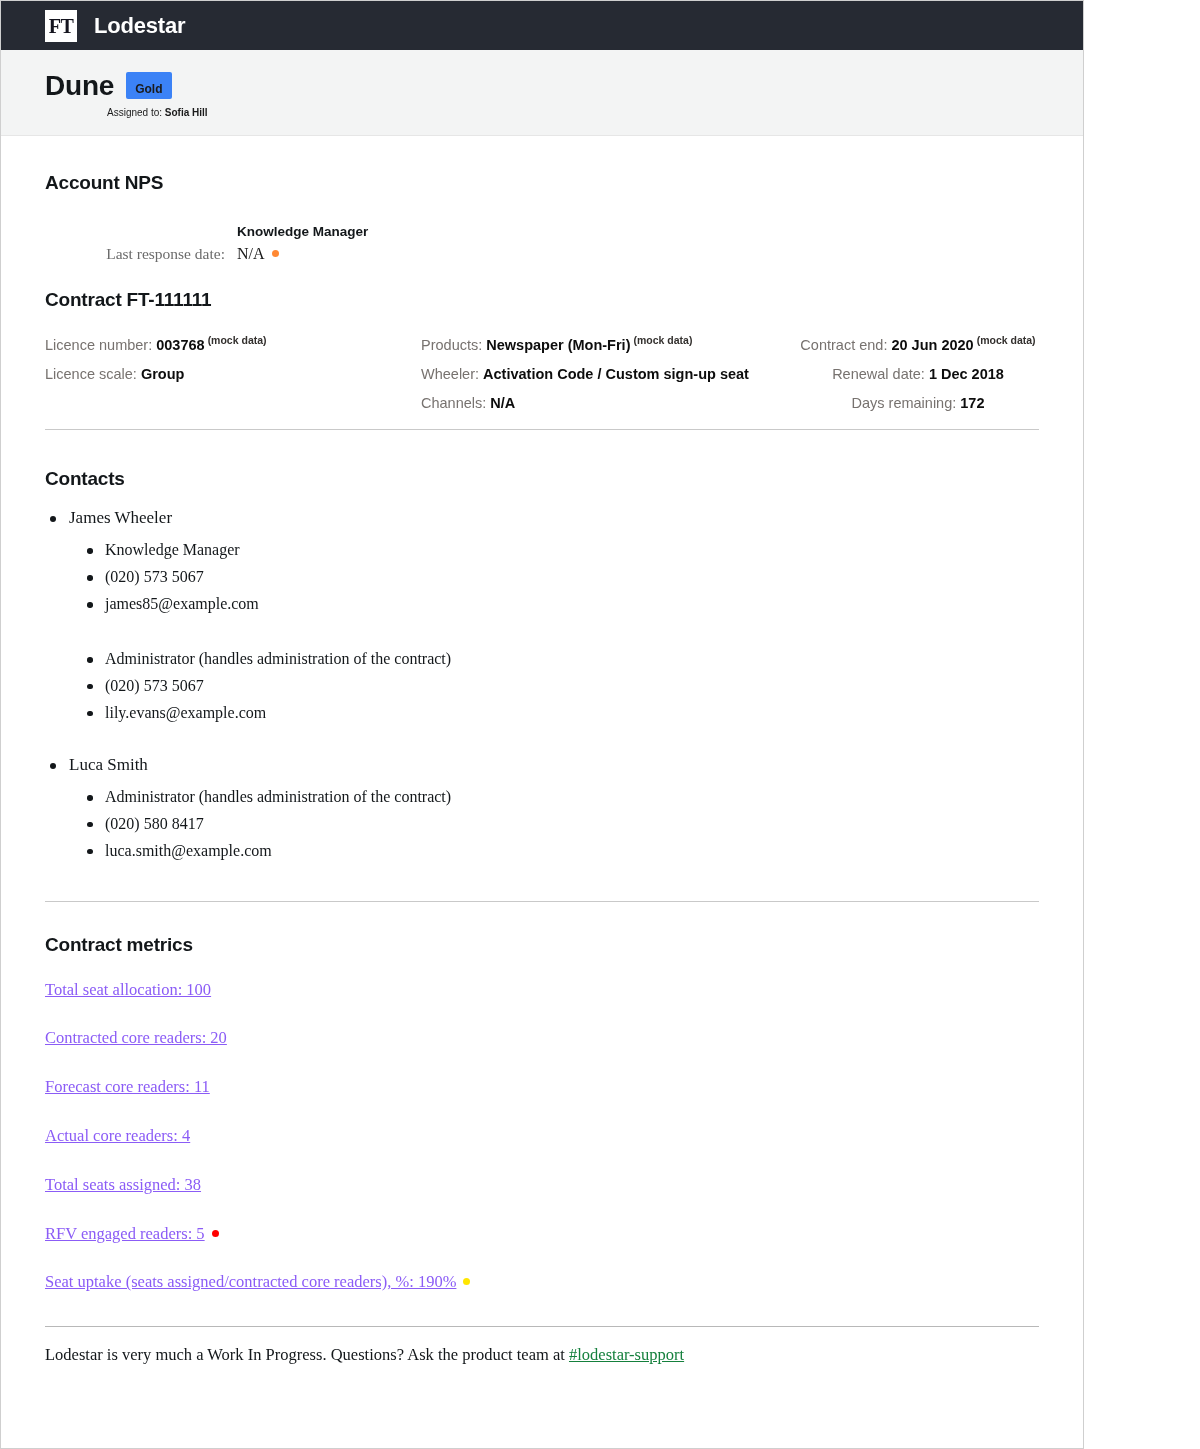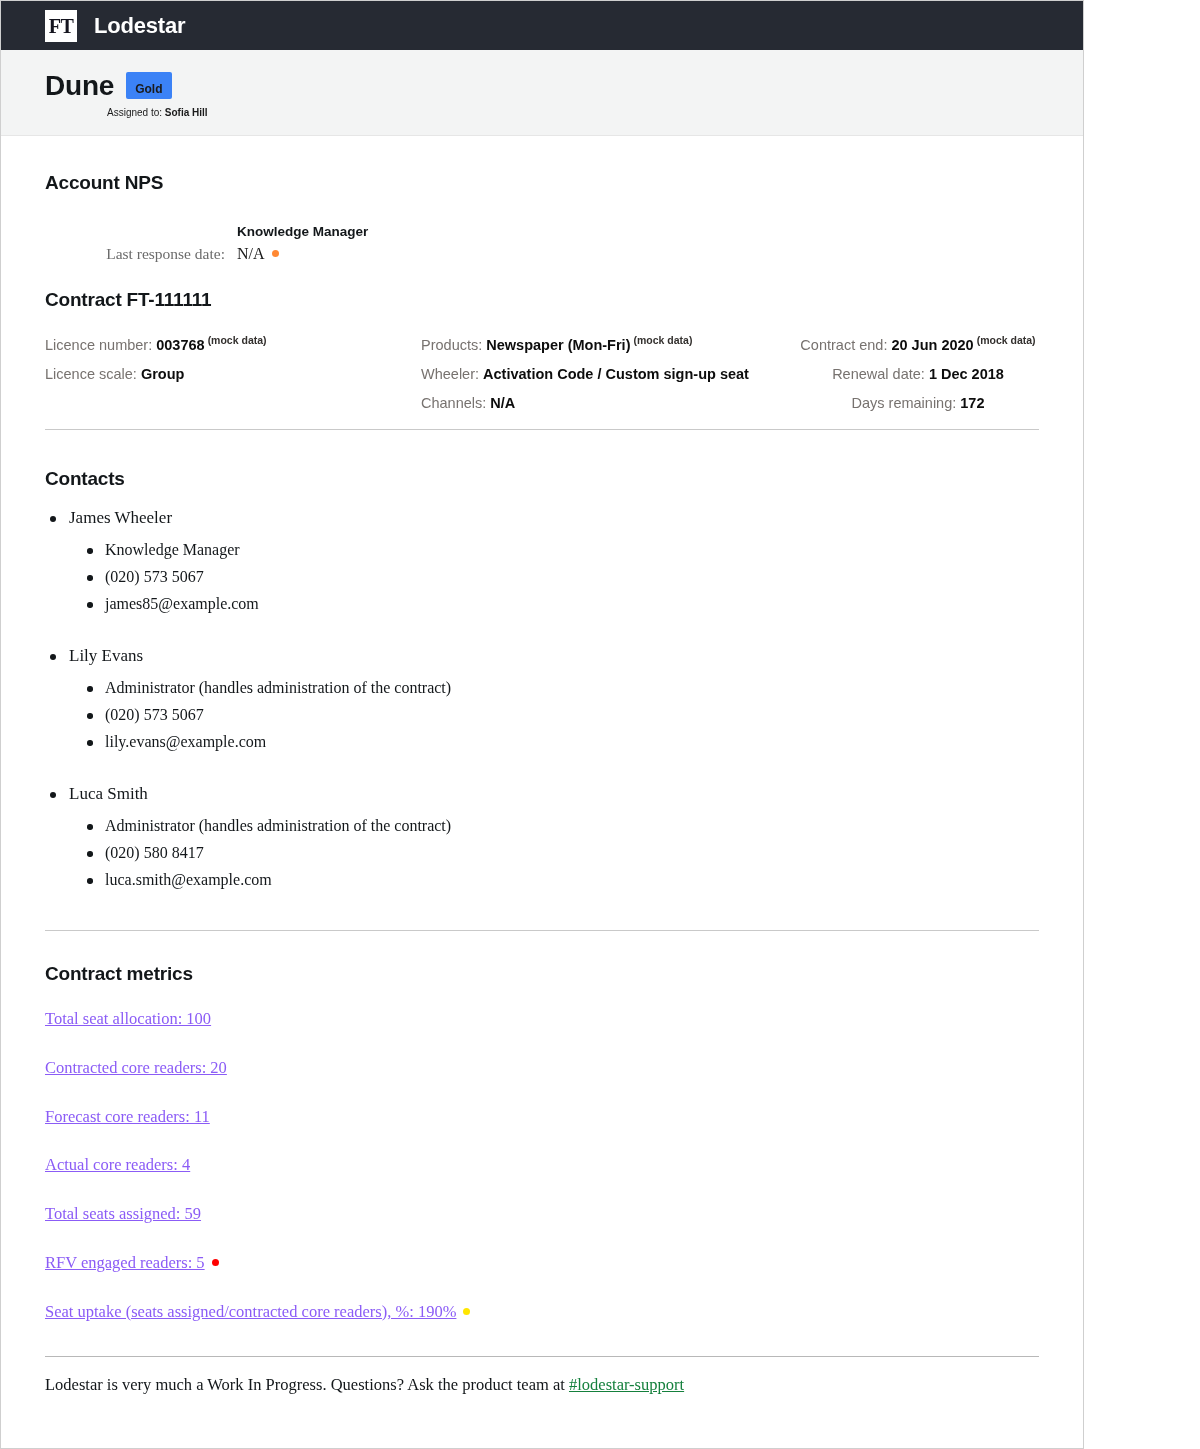--- a/index.html
+++ b/index.html
@@ -309,21 +309,20 @@
     <ul class="contacts" id="contacts-list">
         <li>
           <div class="bullet-row">James Wheeler</div>
           <ul class="sub">
             <li>Knowledge Manager</li>
             <li> (020) 573 5067</li>
             <li>james85@example.com</li>
           </ul>
         </li>
         <li>
-          <div class="bullet-row">Lily Evans</div>
           <ul class="sub">
             <li>Administrator (handles administration of the contract)</li>
             <li> (020) 573 5067</li>
             <li>lily.evans@example.com</li>
           </ul>
         </li>
         <li>
           <div class="bullet-row">Luca Smith</div>
           <ul class="sub">
             <li>Administrator (handles administration of the contract)</li>
@@ -334,21 +333,21 @@
       </ul>
 
     <div class="rule"></div>
 
     <h2 class="section metrics-head">Contract metrics</h2>
     <div class="metrics" id="metrics-list">
         <div class="metric"><span>Total seat allocation: 100</span></div>
         <div class="metric"><span>Contracted core readers: 20</span></div>
         <div class="metric"><span>Forecast core readers: 11</span></div>
         <div class="metric"><span>Actual core readers: 4</span></div>
-        <div class="metric"><span>Total seats assigned: 59</span></div>
+        <div class="metric"><span>Total seats assigned: 38</span></div>
         <div class="metric"><span>RFV engaged readers: 5</span><span class="dot" style="background: rgb(255, 0, 0);"></span></div>
         <div class="metric"><span>Seat uptake (seats assigned/contracted core readers), %: 190%</span><span class="dot" style="background: rgb(255, 230, 0);"></span></div>
       </div>
 
     <div class="footer-rule"></div>
     <div class="footer-text">
       <span>Lodestar is very much a Work In Progress. Questions? Ask the product team at </span><a href="#" class="footer-link">#lodestar-support</a>
     </div>
 
   </div>

